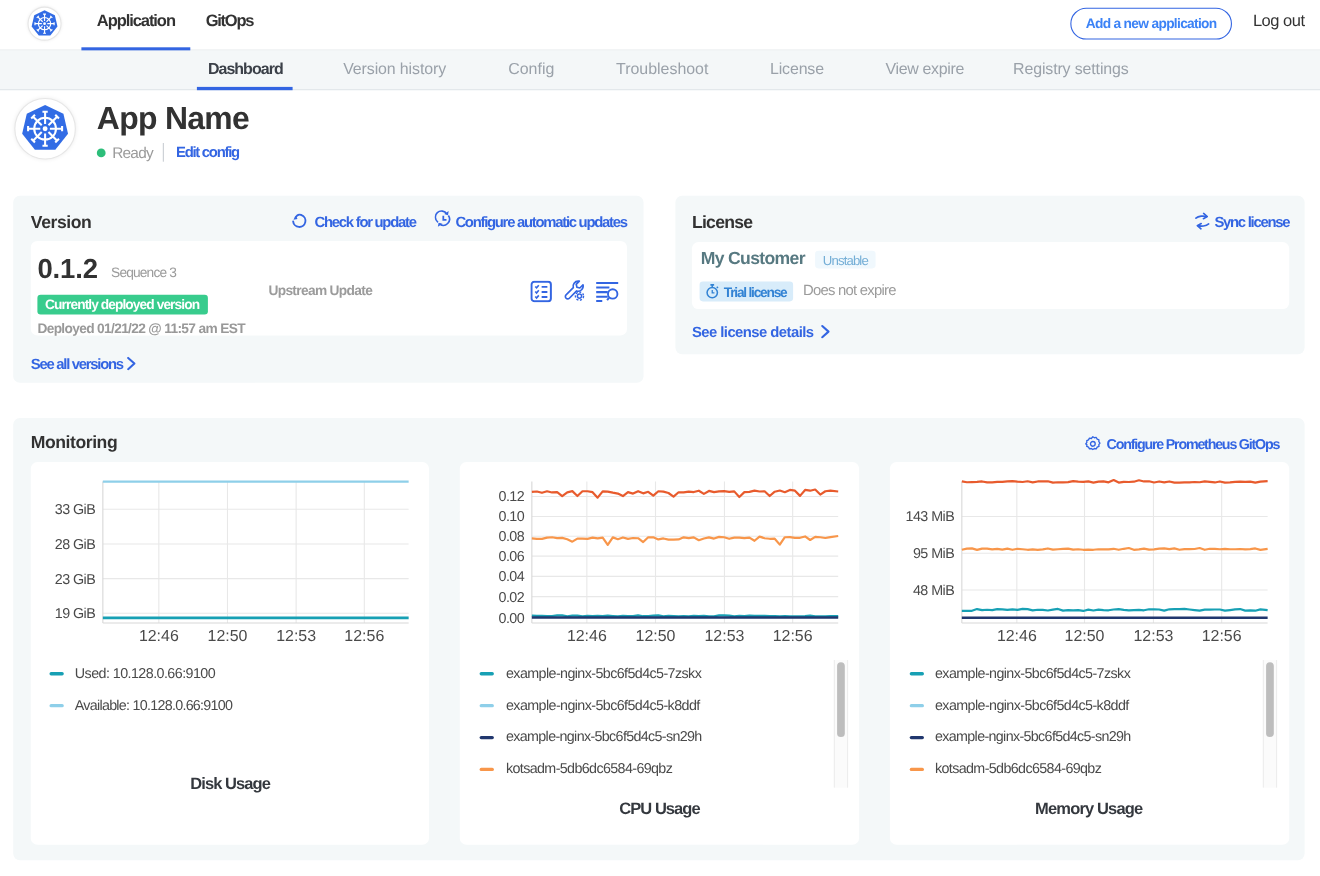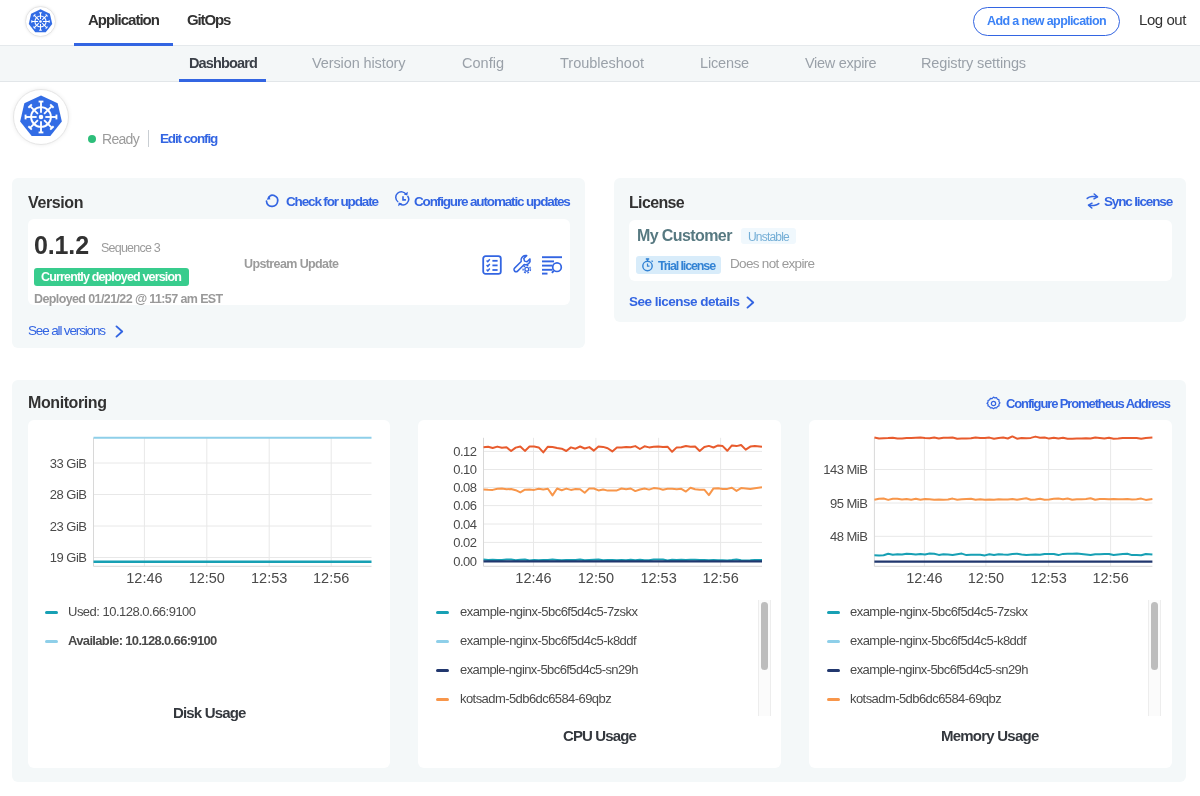--- a/index.html
+++ b/index.html
@@ -70,20 +70,21 @@
           <line x1="13.95" y1="18.05" x2="8.72" y2="23.28"></line>
           <line x1="9.85" y1="24.41" x2="7.59" y2="22.15"></line>
           <line x1="13.10" y1="16.00" x2="5.70" y2="16.00"></line>
           <line x1="5.70" y1="17.60" x2="5.70" y2="14.40"></line>
           <line x1="13.95" y1="13.95" x2="8.72" y2="8.72"></line>
           <line x1="7.59" y1="9.85" x2="9.85" y2="7.59"></line>
           <circle cx="16" cy="16" r="6.6"></circle>
         </g>
         <circle cx="16" cy="16" r="1.5" fill="#fff"></circle>
       </svg></div>
+<div class="abs" style="left:88px;top:92px;font-size:29px;font-weight:bold;letter-spacing:-0.62px;color:#323232;">App Name</div>
 <div class="abs" style="left:88px;top:135px;width:8px;height:8px;border-radius:50%;background:#2dbe7a"></div>
 <div class="abs" style="left:102px;top:131px;font-size:14px;font-weight:normal;letter-spacing:-0.69px;color:#9b9b9b;">Ready</div>
 <div class="abs" style="left:148px;top:130px;width:1px;height:17px;background:#c9ced3"></div>
 <div class="abs" style="left:160px;top:131px;font-size:13.5px;font-weight:bold;letter-spacing:-1.15px;color:#3365e2;">Edit config</div>
 
 <div class="card" style="left:12px;top:178px;width:573px;height:170px"></div>
 <div class="abs" style="left:28px;top:194px;font-size:16px;font-weight:bold;letter-spacing:-0.4px;color:#323232;">Version</div>
 <div class="abs" style="left:264px;top:192px"><svg width="16" height="16" viewBox="0 0 16 16" fill="none" stroke="#3365e2">
         <path d="M10.1 3.5 A5.6 5.6 0 1 1 2.5 9.2" stroke-width="1.7" stroke-linecap="round"></path>
         <path d="M9.9 3.4 C7.7 2.6 5.6 3.7 4.7 6.1" stroke-width="1.6"></path>
@@ -125,21 +126,21 @@
         <g stroke-width="1.9">
           <line x1="1" y1="2.2" x2="21" y2="2.2"></line>
           <line x1="1" y1="6.4" x2="13" y2="6.4"></line>
           <line x1="1" y1="10.6" x2="11.5" y2="10.6"></line>
           <line x1="1" y1="14.8" x2="11.5" y2="14.8"></line>
           <line x1="1" y1="18.6" x2="6.5" y2="18.6"></line>
         </g>
         <circle cx="16" cy="12.2" r="4.3" stroke-width="1.7" fill="#fff"></circle>
         <line x1="12.7" y1="15.8" x2="10.9" y2="17.8" stroke-width="1.9"></line>
       </svg></div>
-<div class="abs" style="left:28px;top:323px;font-size:13.5px;font-weight:normal;letter-spacing:-1.15px;color:#3365e2;">See all versions</div>
+<div class="abs" style="left:28px;top:323px;font-size:13.5px;font-weight:bold;letter-spacing:-1.15px;color:#3365e2;">See all versions</div>
 <div class="abs" style="left:115px;top:324px"><svg width="9" height="13" viewBox="0 0 9 13" fill="none" stroke="#3365e2" stroke-width="1.9" stroke-linecap="round" stroke-linejoin="round">
         <path d="M1.5 1.4 L7.2 6.5 L1.5 11.6"></path>
       </svg></div>
 
 <div class="card" style="left:614px;top:178px;width:572px;height:144px"></div>
 <div class="abs" style="left:629px;top:194px;font-size:16px;font-weight:bold;letter-spacing:-0.66px;color:#323232;">License</div>
 <div class="abs" style="left:1086px;top:193px"><svg width="14" height="16" viewBox="0 0 14 16" fill="none" stroke="#3365e2" stroke-width="1.5">
         <path d="M1.2 5.4 C 3.6 3.3 8.2 3.0 10.8 3.9" stroke-linecap="round"></path>
         <path d="M8.2 1.0 L11.5 3.9 L8.0 5.8" stroke-linejoin="round" stroke-linecap="round"></path>
         <path d="M12.8 10.6 C 10.4 12.7 5.8 13.0 3.2 12.1" stroke-linecap="round"></path>
@@ -164,21 +165,21 @@
 <div class="abs" style="left:746px;top:295px"><svg width="9" height="13" viewBox="0 0 9 13" fill="none" stroke="#3365e2" stroke-width="1.9" stroke-linecap="round" stroke-linejoin="round">
         <path d="M1.5 1.4 L7.2 6.5 L1.5 11.6"></path>
       </svg></div>
 
 <div class="card" style="left:12px;top:380px;width:1174px;height:402px"></div>
 <div class="abs" style="left:28px;top:394px;font-size:16px;font-weight:bold;letter-spacing:-0.41px;color:#323232;">Monitoring</div>
 <div class="abs" style="left:986px;top:396px"><svg width="15" height="15" viewBox="0 0 16 16" fill="none" stroke="#3365e2">
         <path d="M8 1.1l1.5 1 1.8-.3.9 1.6 1.7.7-.1 1.8 1.1 1.4-1.1 1.4.1 1.8-1.7.7-.9 1.6-1.8-.3-1.5 1-1.5-1-1.8.3-.9-1.6-1.7-.7.1-1.8L1.1 8l1.1-1.4-.1-1.8 1.7-.7.9-1.6 1.8.3z" stroke-width="1.3" stroke-linejoin="round"></path>
         <circle cx="8" cy="8" r="2.3" stroke-width="1.3"></circle>
       </svg></div>
-<div class="abs" style="left:1006px;top:396px;font-size:13px;font-weight:bold;letter-spacing:-1.12px;color:#3365e2;">Configure Prometheus Address</div>
+<div class="abs" style="left:1006px;top:396px;font-size:13px;font-weight:bold;letter-spacing:-1.12px;color:#3365e2;">Configure Prometheus GitOps</div>
 <div class="white" style="left:28px;top:420px;width:362px;height:348px"></div>
 <div class="white" style="left:418px;top:420px;width:363px;height:348px"></div>
 <div class="white" style="left:809px;top:420px;width:363px;height:348px"></div>
 
 <div class="abs" style="left:28px;top:420px"><svg width="362" height="175" viewBox="0 0 362 175">
         <line x1="65.5" y1="43" x2="343.5" y2="43" stroke="#e8e8e8" stroke-width="1"></line>
         <line x1="65.5" y1="74.5" x2="343.5" y2="74.5" stroke="#e8e8e8" stroke-width="1"></line>
         <line x1="65.5" y1="106" x2="343.5" y2="106" stroke="#e8e8e8" stroke-width="1"></line>
         <line x1="65.5" y1="137.5" x2="343.5" y2="137.5" stroke="#e8e8e8" stroke-width="1"></line>
         <line x1="116.4" y1="17.8" x2="116.4" y2="146.3" stroke="#e8e8e8" stroke-width="1"></line>
@@ -246,21 +247,21 @@
         <polyline points="65.4,17.6 70.0,18.4 74.6,18.3 79.2,18.1 83.8,17.7 88.4,18.5 93.0,18.5 97.6,18.1 102.2,18.1 106.8,17.7 111.4,17.4 116.0,17.9 120.6,18.2 125.2,17.5 129.8,18.5 134.4,17.7 139.0,17.7 143.6,17.5 148.2,18.8 152.8,18.4 157.4,18.6 162.0,18.3 166.6,17.4 171.2,17.9 175.8,18.1 180.4,17.6 185.0,18.7 189.6,17.9 194.2,17.6 198.8,18.5 203.4,16.4 208.0,18.7 212.6,18.0 217.2,18.2 221.8,17.9 226.4,16.6 231.0,17.7 235.6,17.5 240.2,18.6 244.8,17.7 249.4,18.5 254.0,17.7 258.6,18.8 263.2,18.7 267.8,18.5 272.4,18.5 277.0,18.2 281.6,18.4 286.2,17.6 290.8,18.1 295.4,18.6 300.0,17.7 304.6,18.7 309.2,18.6 313.8,18.0 318.4,17.9 323.0,18.0 327.6,17.9 332.2,18.8 336.8,17.9 343.4,17.4" fill="none" stroke="#e85b2d" stroke-width="2" stroke-linejoin="round"></polyline>
         <polyline points="65.4,141.6 343.4,141.6" fill="none" stroke="#21376e" stroke-width="2.4" stroke-linejoin="round"></polyline>
         <text x="115.4" y="162.5" text-anchor="middle" font-size="14.5" fill="#4a4a4a">12:46</text>
         <text x="176.9" y="162.5" text-anchor="middle" font-size="14.5" fill="#4a4a4a">12:50</text>
         <text x="239.6" y="162.5" text-anchor="middle" font-size="14.5" fill="#4a4a4a">12:53</text>
         <text x="301.6" y="162.5" text-anchor="middle" font-size="14.5" fill="#4a4a4a">12:56</text>
       </svg></div>
 <div class="dash" style="left:45px;top:611px;background:#17a0b4"></div>
     <div class="abs" style="left:68px;top:604px;font-size:13px;font-weight:normal;letter-spacing:-0.51px;color:#4a4a4a;">Used: 10.128.0.66:9100</div>
     <div class="dash" style="left:45px;top:640px;background:#8ecfe9"></div>
-    <div class="abs" style="left:68px;top:633px;font-size:13px;font-weight:bold;letter-spacing:-0.66px;color:#4a4a4a;">Available: 10.128.0.66:9100</div>
+    <div class="abs" style="left:68px;top:633px;font-size:13px;font-weight:normal;letter-spacing:-0.66px;color:#4a4a4a;">Available: 10.128.0.66:9100</div>
     <div class="dash" style="left:436px;top:611px;background:#17a0b4"></div>
     <div class="abs" style="left:460px;top:604px;font-size:13px;font-weight:normal;letter-spacing:-0.54px;color:#4a4a4a;">example-nginx-5bc6f5d4c5-7zskx</div>
     <div class="dash" style="left:436px;top:640px;background:#8ecfe9"></div>
     <div class="abs" style="left:460px;top:633px;font-size:13px;font-weight:normal;letter-spacing:-0.54px;color:#4a4a4a;">example-nginx-5bc6f5d4c5-k8ddf</div>
     <div class="dash" style="left:436px;top:669px;background:#21376e"></div>
     <div class="abs" style="left:460px;top:662px;font-size:13px;font-weight:normal;letter-spacing:-0.6px;color:#4a4a4a;">example-nginx-5bc6f5d4c5-sn29h</div>
     <div class="dash" style="left:436px;top:698px;background:#f8964a"></div>
     <div class="abs" style="left:460px;top:691px;font-size:13px;font-weight:normal;letter-spacing:-0.57px;color:#4a4a4a;">kotsadm-5db6dc6584-69qbz</div>
     <div class="dash" style="left:827px;top:611px;background:#17a0b4"></div>
     <div class="abs" style="left:850px;top:604px;font-size:13px;font-weight:normal;letter-spacing:-0.54px;color:#4a4a4a;">example-nginx-5bc6f5d4c5-7zskx</div>

